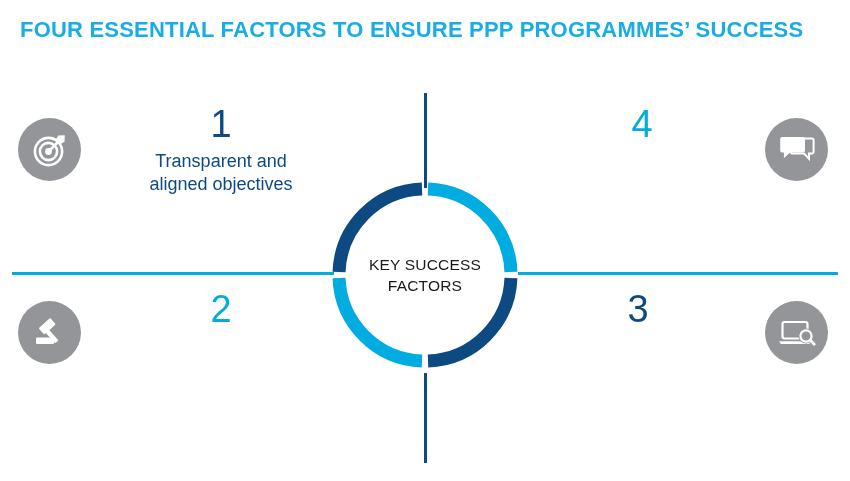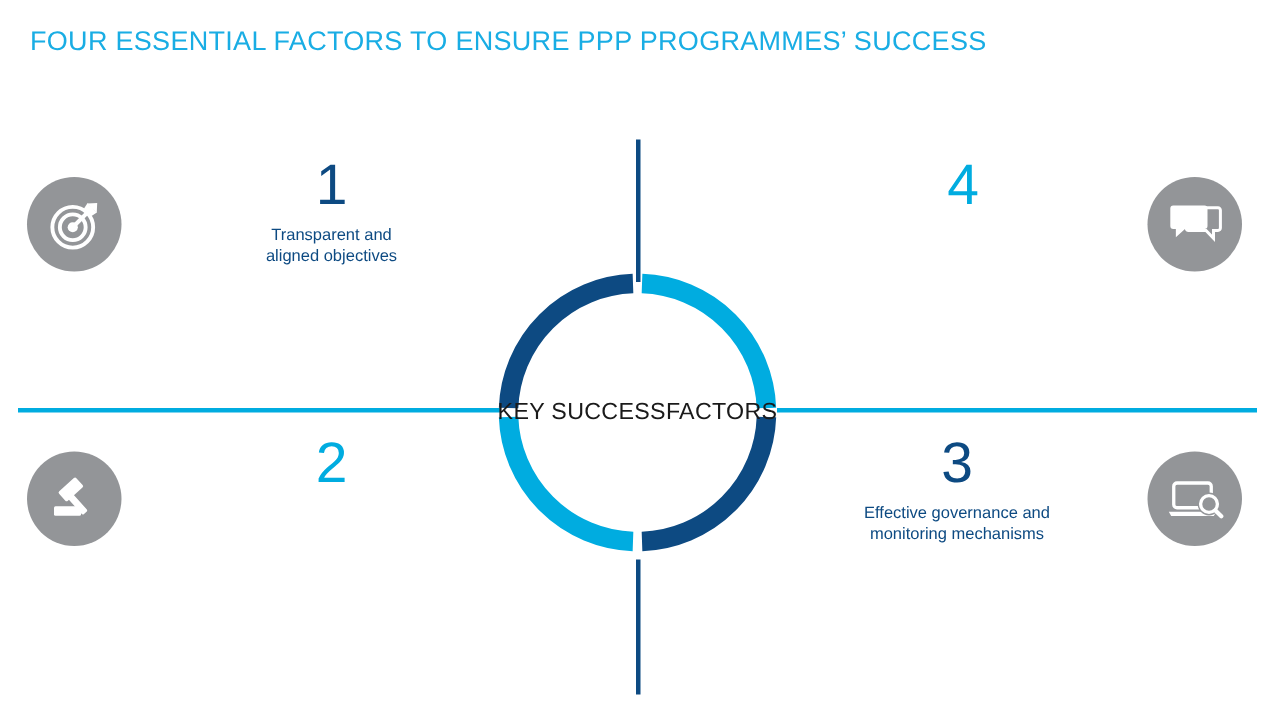--- a/index.html
+++ b/index.html
@@ -17,24 +17,24 @@
     height: 481px;
     background: #ffffff;
     overflow: hidden;
   }
 
   
   #page-title {
     position: absolute;
     left: 20px;
     top: 17px;
-    font-size: 18px;
+    font-size: 22px;
     letter-spacing: 0.2px;
     color: #19ade4;
-    font-weight: 400;
+    font-weight: 700;
     white-space: nowrap;
   }
 
   
   .axis-line { position: absolute; }
   #axis-vertical-top {
     left: 424px;
     top: 93px;
     width: 3px;
     height: 95px;
@@ -71,20 +71,21 @@
     height: 198px;
   }
   #center-ring svg { display: block; }
   #center-label {
     position: absolute;
     left: 326px;
     top: 176px;
     width: 198px;
     height: 198px;
     display: flex;
+    flex-direction: column;
     align-items: center;
     justify-content: center;
     text-align: center;
     color: #1a1a1a;
     font-size: 15.5px;
     line-height: 1.38;
     letter-spacing: 0.2px;
   }
 
   
@@ -92,21 +93,21 @@
     position: absolute;
     text-align: center;
   }
   .quad-number {
     font-size: 38px;
     line-height: 1;
     font-weight: 400;
     margin-bottom: 7px;
   }
   .quad-text {
-    font-size: 11px;
+    font-size: 18px;
     line-height: 1.28;
     white-space: pre-line;
   }
   .navy .quad-number, .navy .quad-text { color: #0d4a82; }
   .cyan .quad-number, .cyan .quad-text { color: #00ace0; }
 
   #quadrant-1 { left: 110px; top: 105px; width: 222px; }
   #quadrant-4 { left: 528px; top: 105px; width: 228px; }
   #quadrant-2 { left: 108px; top: 290px; width: 226px; }
   #quadrant-3 { left: 518px; top: 290px; width: 240px; }
@@ -170,22 +171,20 @@
   <div class="quadrant cyan" id="quadrant-4">
     <div class="quad-number">4</div>
   </div>
 
   <div class="quadrant cyan" id="quadrant-2">
     <div class="quad-number">2</div>
   </div>
 
   <div class="quadrant navy" id="quadrant-3">
     <div class="quad-number">3</div>
-    <div class="quad-text">Effective governance and
-monitoring mechanisms</div>
   </div>
 
   <div class="icon-badge" id="icon-badge-objectives">
     <svg width="40" height="40" viewBox="0 0 40 40" aria-hidden="true">
       <g fill="none" stroke="#ffffff" stroke-width="2.6">
         <circle cx="18.5" cy="21.5" r="13.6"></circle>
         <circle cx="18.5" cy="21.5" r="8.6"></circle>
       </g>
       <circle cx="18.5" cy="21.5" r="3.4" fill="#ffffff"></circle>
       <path d="M18.5 21.5 L31.5 8.5" stroke="#ffffff" stroke-width="2.6" fill="none"></path>

